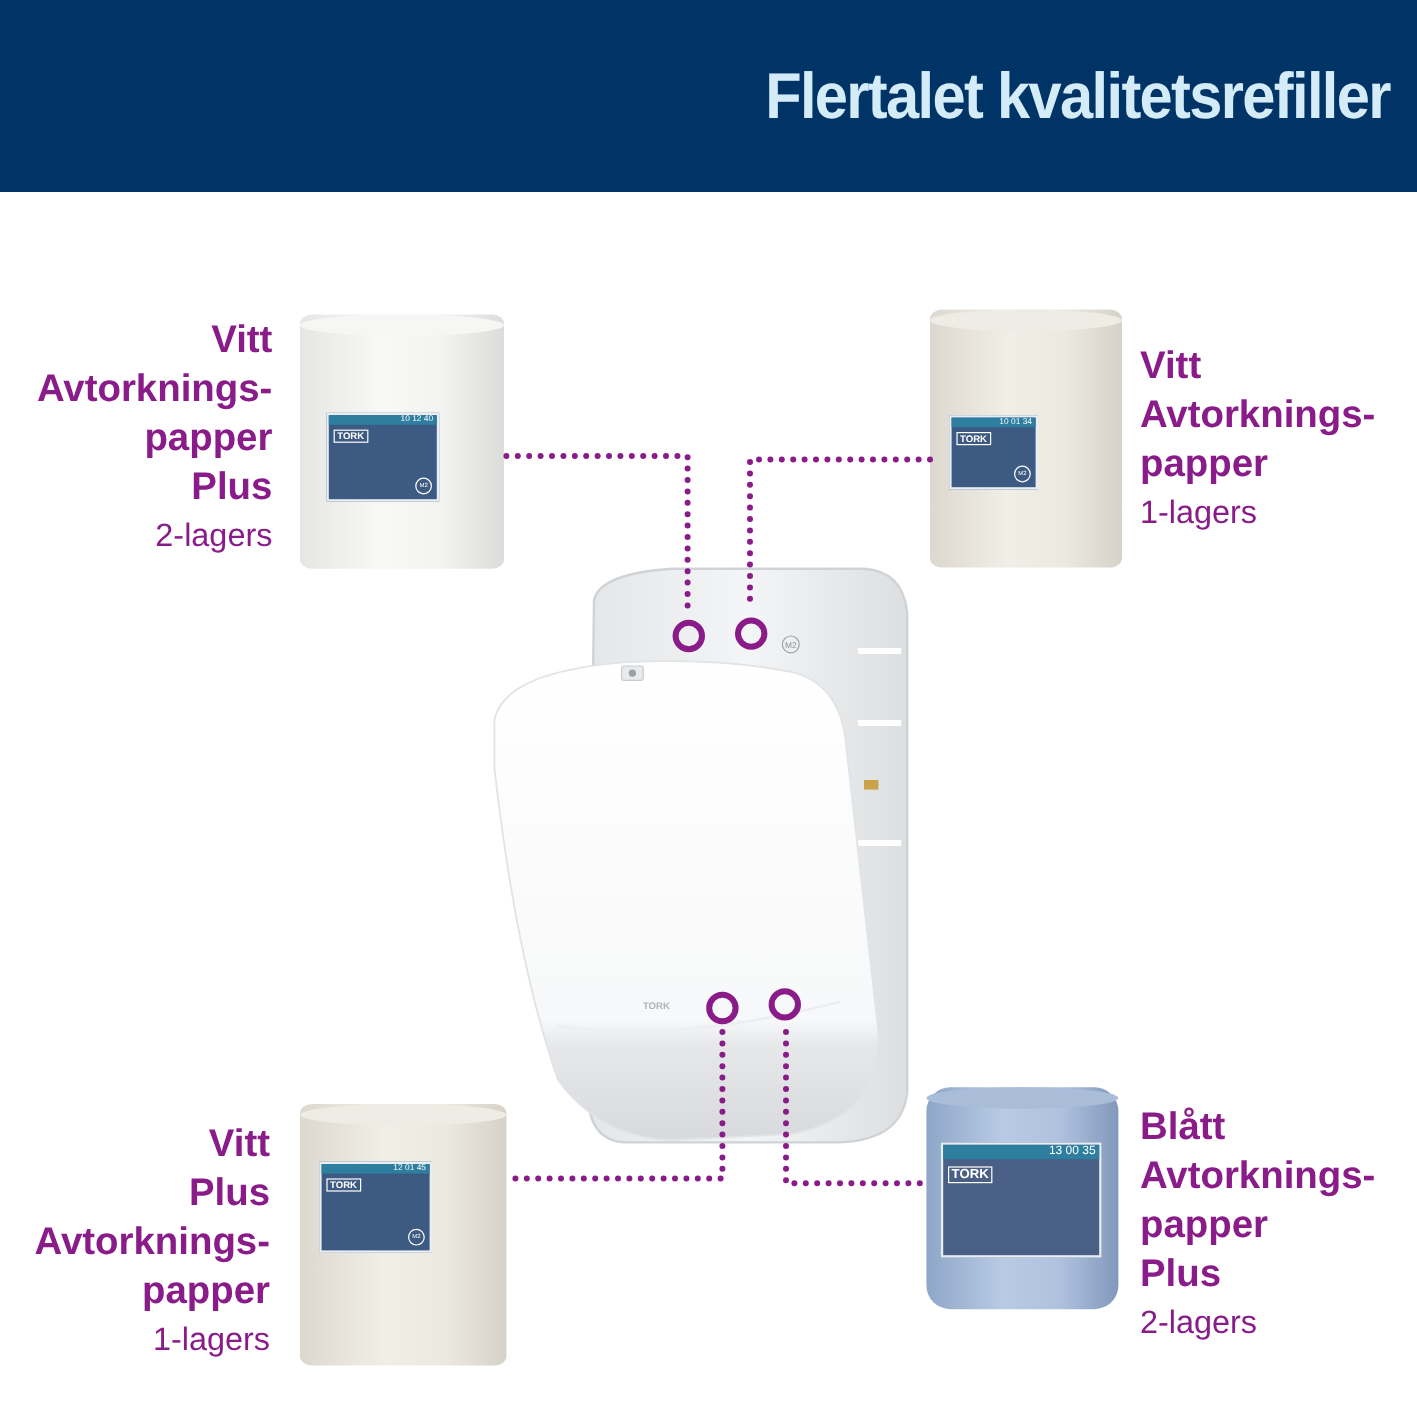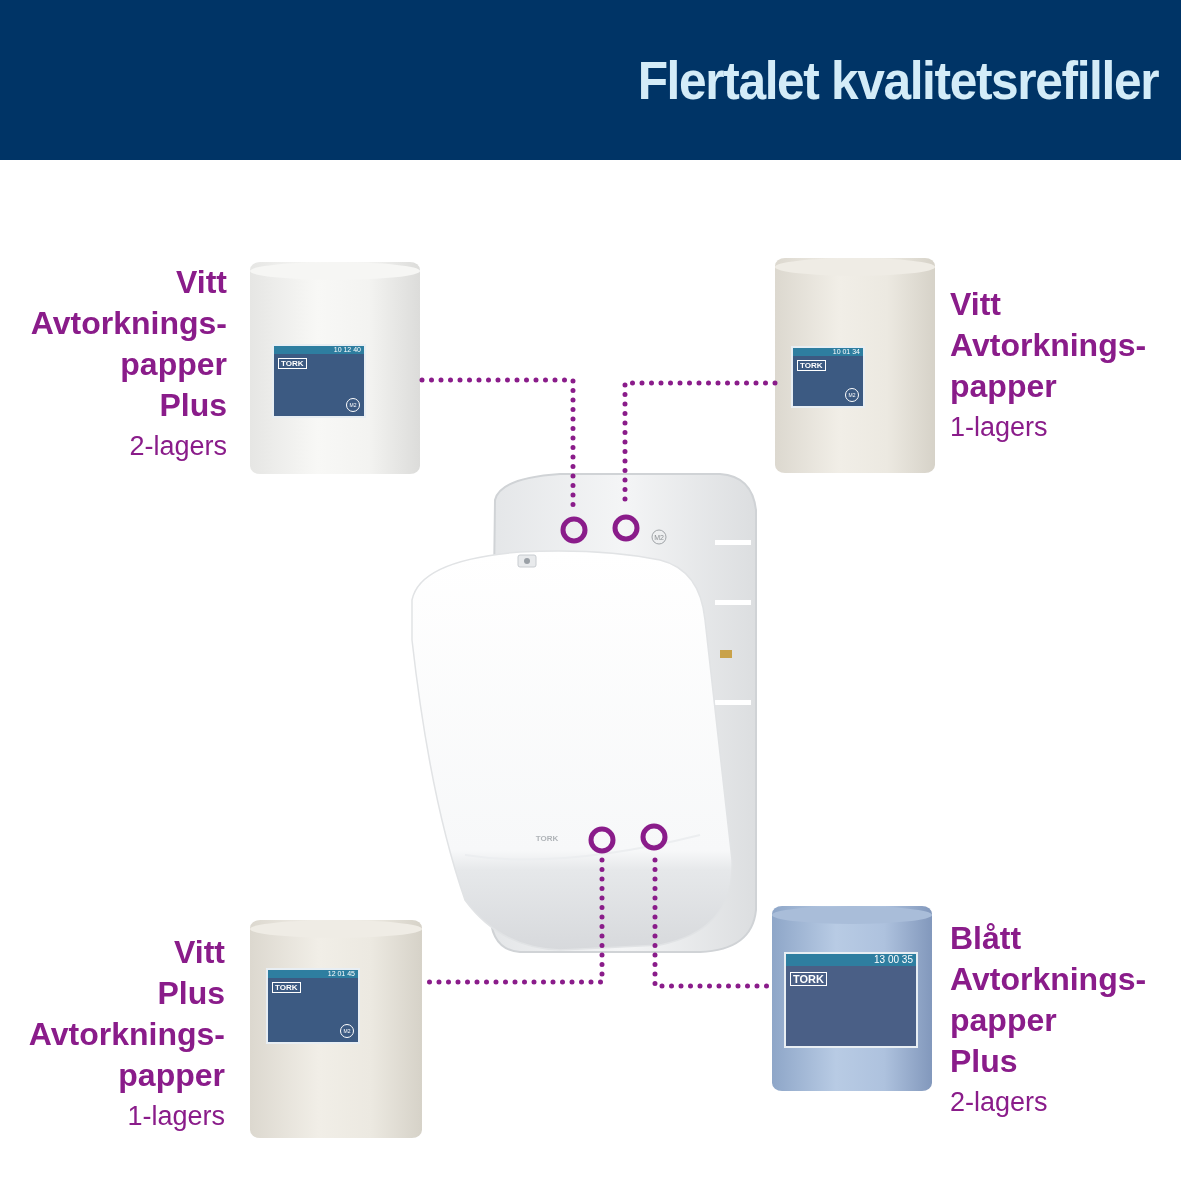--- a/index.html
+++ b/index.html
@@ -76,21 +76,21 @@
 
 <div class="roll" style="left:250px;top:920px;width:172px;height:218px;background:linear-gradient(90deg,#dcd8cf,#f1eee7 40%,#ece9e1 70%,#d6d2c8);">
   <div class="top" style="background:#efece5;"></div>
   <div class="tag" style="left:16px;top:48px;width:90px;height:72px;">
     <div class="tagbar">12 01 45</div>
     <div class="brand">TORK</div>
     <div class="m2">M2</div>
   </div>
 </div>
 
-<div class="roll" style="left:772px;top:906px;width:160px;height:185px;background:linear-gradient(90deg,#8ea6c8,#b8cbe4 40%,#aec2de 70%,#8298bc);">
+<div class="roll" style="left:772px;top:906px;width:160px;height:185px;background:linear-gradient(90deg,#8ea6c8,#b8cbe4 40%,#aec2de 70%,#8298bc);border-radius:20px;">
   <div class="top" style="background:#a9bdd9;"></div>
   <div class="tag" style="left:12px;top:46px;width:130px;height:92px;background:#4a5f86;">
     <div class="tagbar" style="height:12px;font-size:10px;line-height:12px;">13 00 35</div>
     <div class="brand" style="top:18px;font-size:11px;">TORK</div>
   </div>
 </div>
 
 <div class="label right-align" style="right:954px;top:262px;">
   <span class="l">Vitt</span>
   <span class="l">Avtorknings-</span>

